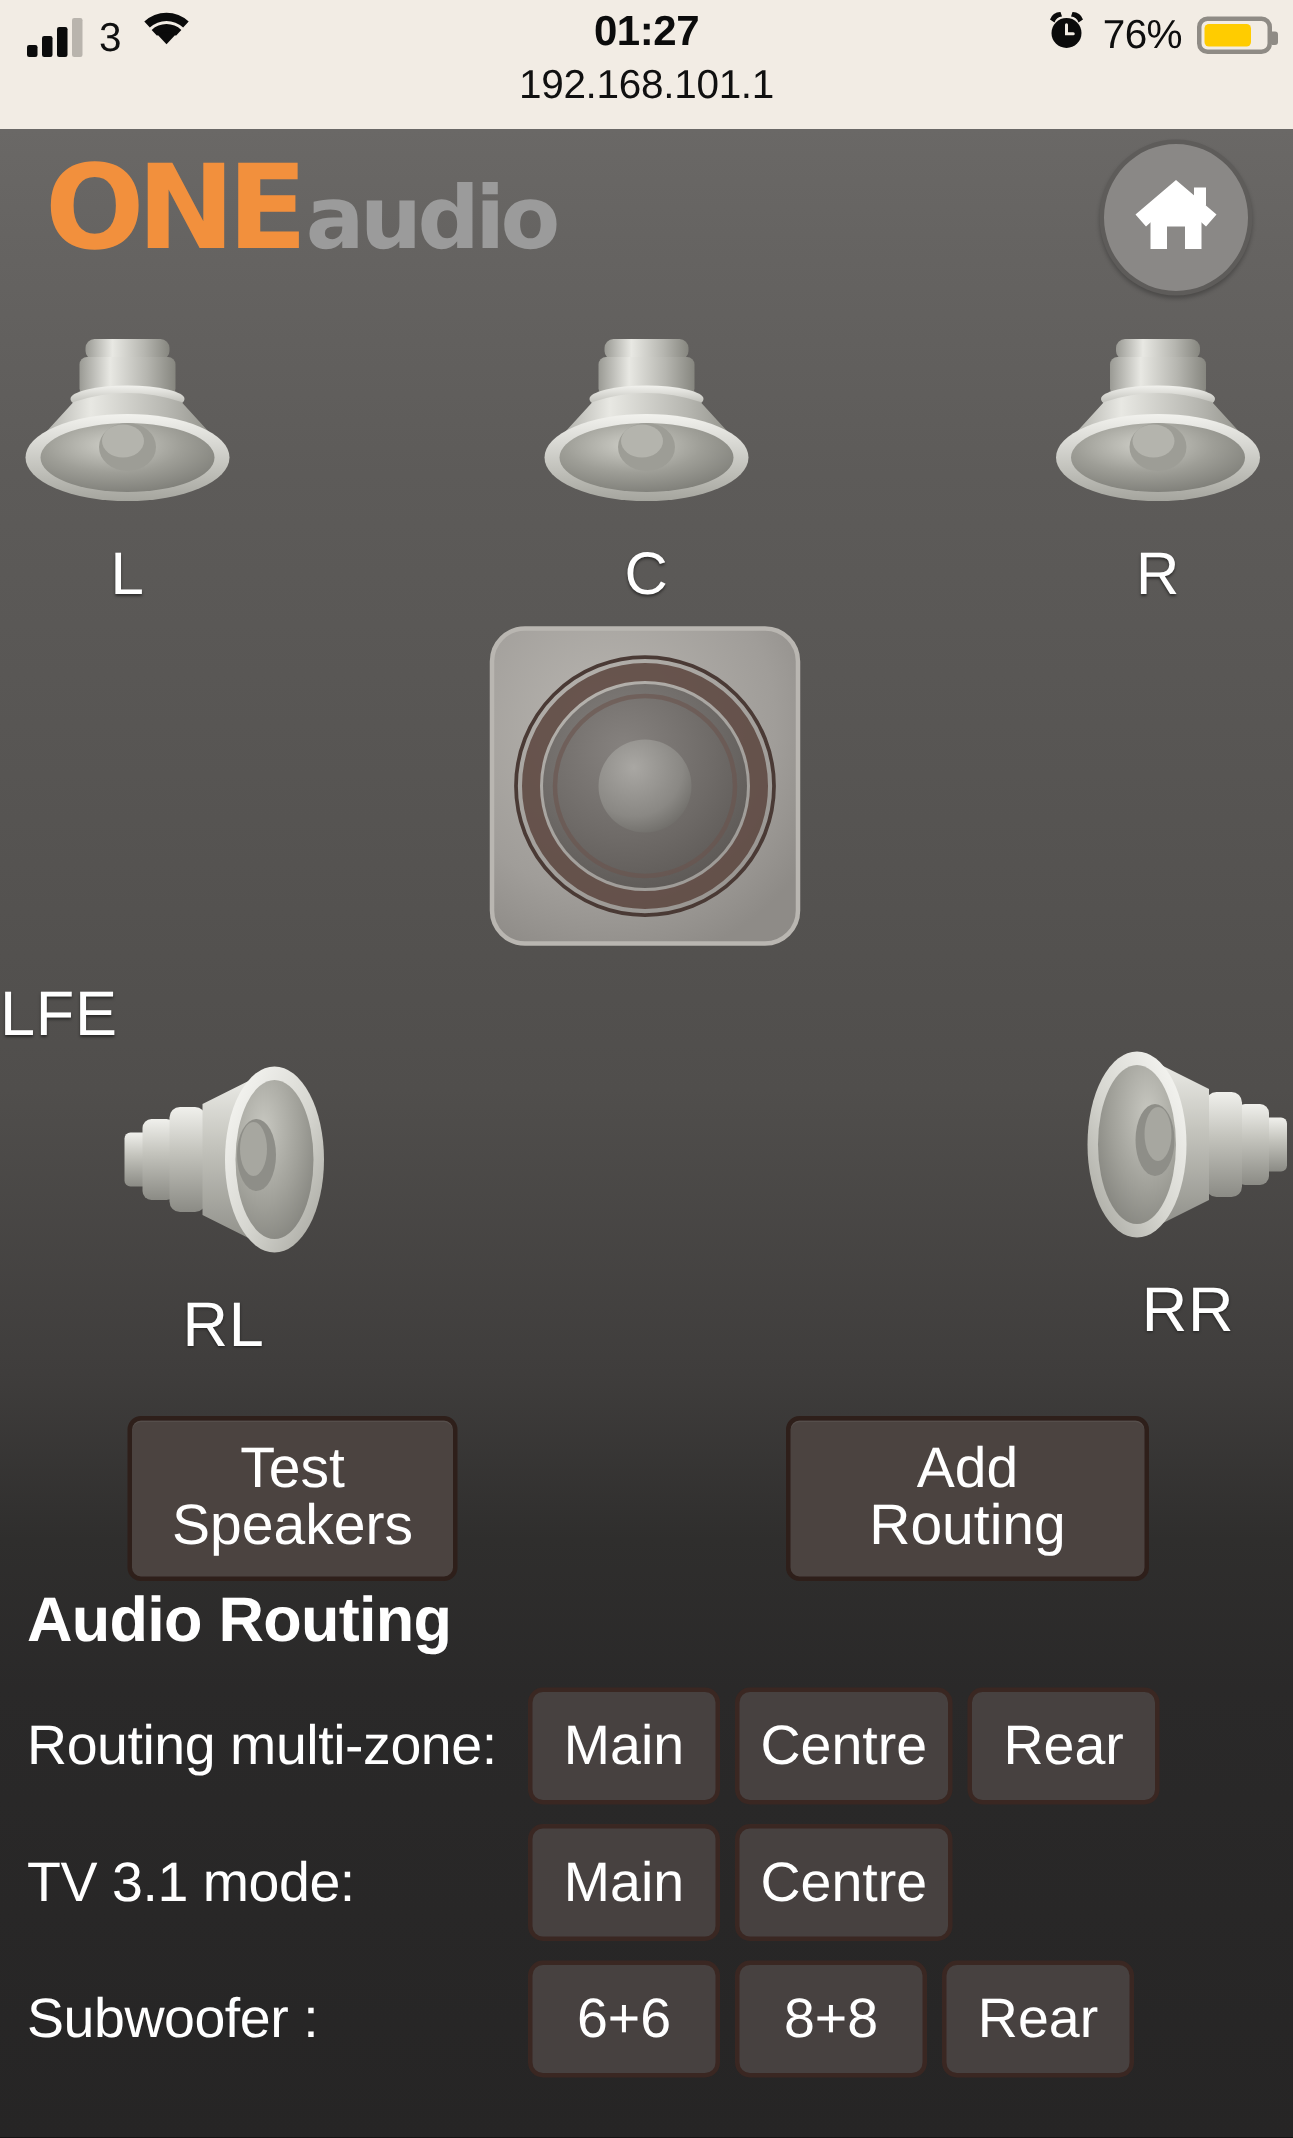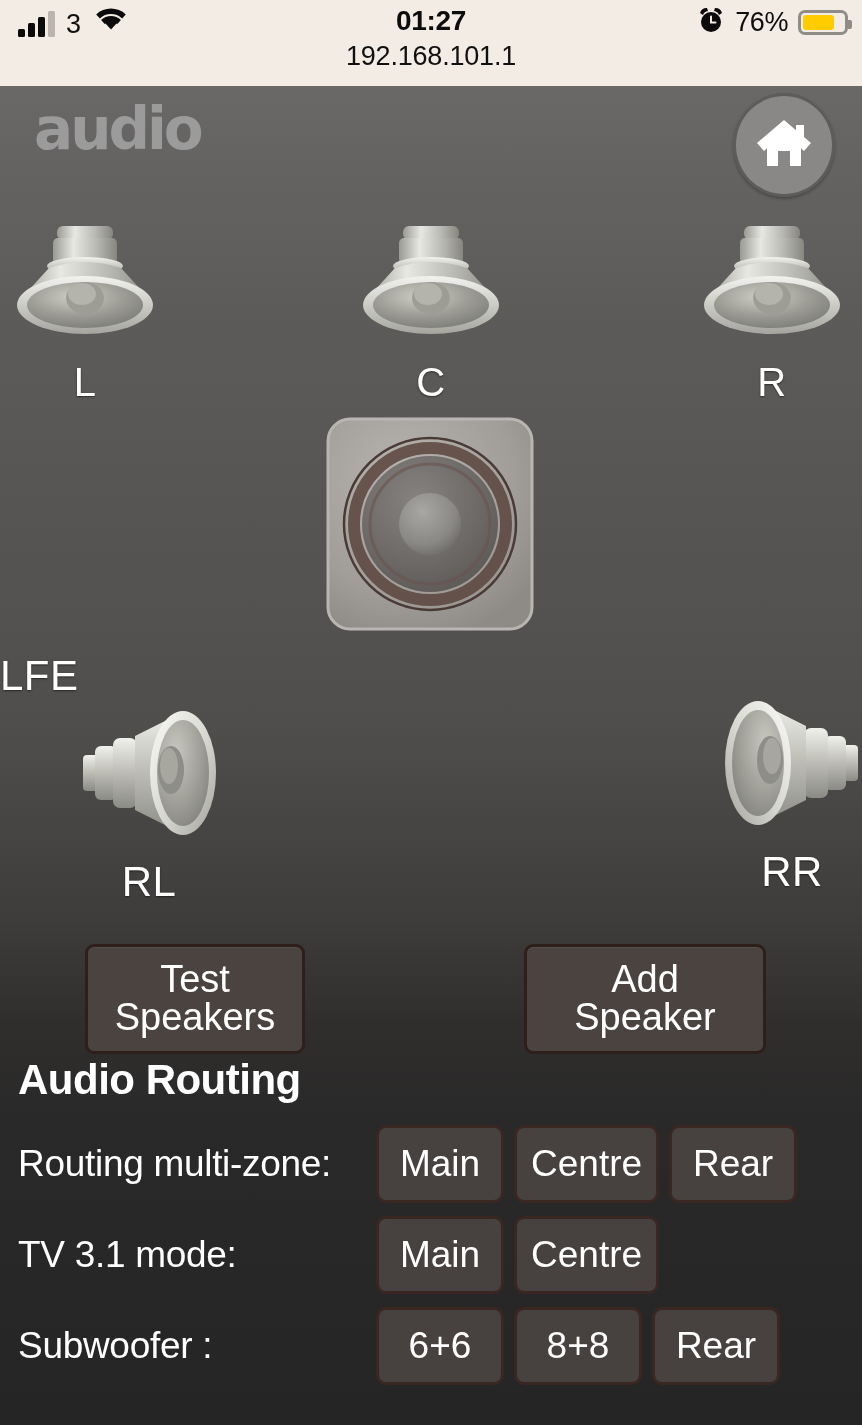--- a/index.html
+++ b/index.html
@@ -303,21 +303,20 @@
   .route-label {
     color: #ffffff;
     font-size: 37px;
     width: 334px;
     flex: none;
     letter-spacing: -0.3px;
   }
   .opts {
     display: flex;
     gap: 10px;
-    margin-left: 24px;
   }
   .opt {
     background: #474140;
     border: 3px solid #3a2722;
     border-radius: 10px;
     color: #ffffff;
     font-size: 37px;
     font-family: "Liberation Sans", sans-serif;
     height: 78px;
     min-width: 128px;
@@ -373,20 +372,21 @@
       </div>
 
     </div>
     <div class="sb-row2">192.168.101.1</div>
   </div>
 
   <div class="app">
 
     <div class="header">
       <div class="logo">
+        <span class="logo-one">ONE</span>
         <span class="logo-audio">audio</span>
       </div>
       <div class="home-btn">
         <span>
           <svg width="58" height="54" viewBox="0 0 58 54">
             <path d="M29 4 L56 27 L49 35 L29 17 L9 35 L2 27 Z" fill="#ffffff"></path>
             <path d="M12 30 L29 15 L46 30 L46 50 L35 50 L35 35 L23 35 L23 50 L12 50 Z" fill="#ffffff"></path>
             <rect x="41" y="9" width="8" height="12" fill="#ffffff"></rect>
           </svg>
         </span>
@@ -543,21 +543,21 @@
             <ellipse cx="96" cy="68" rx="9" ry="18" fill="#a7a7a0"></ellipse>
           </svg>
         </span>
         <div class="rear-label">RR</div>
       </div>
 
     </div>
 
     <div class="actions">
       <button class="btn btn-test">Test Speakers</button>
-      <button class="btn btn-add">Add Speaker</button>
+      <button class="btn btn-add">Add Routing</button>
     </div>
 
     <div class="routing">
       <div class="routing-title">Audio Routing</div>
 
       <div class="route-row">
         <div class="route-label">Routing multi-zone:</div>
         <div class="opts">
           <div class="opt">Main</div>
           <div class="opt">Centre</div>

